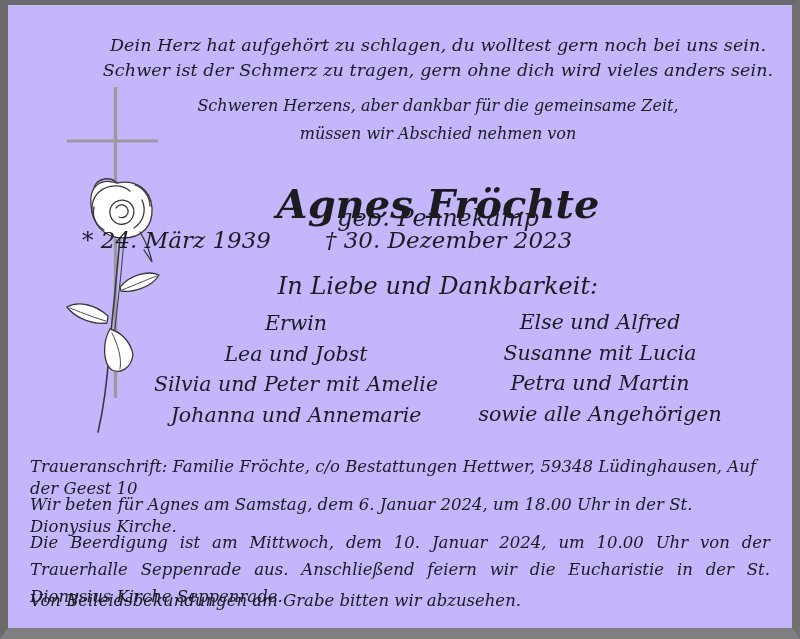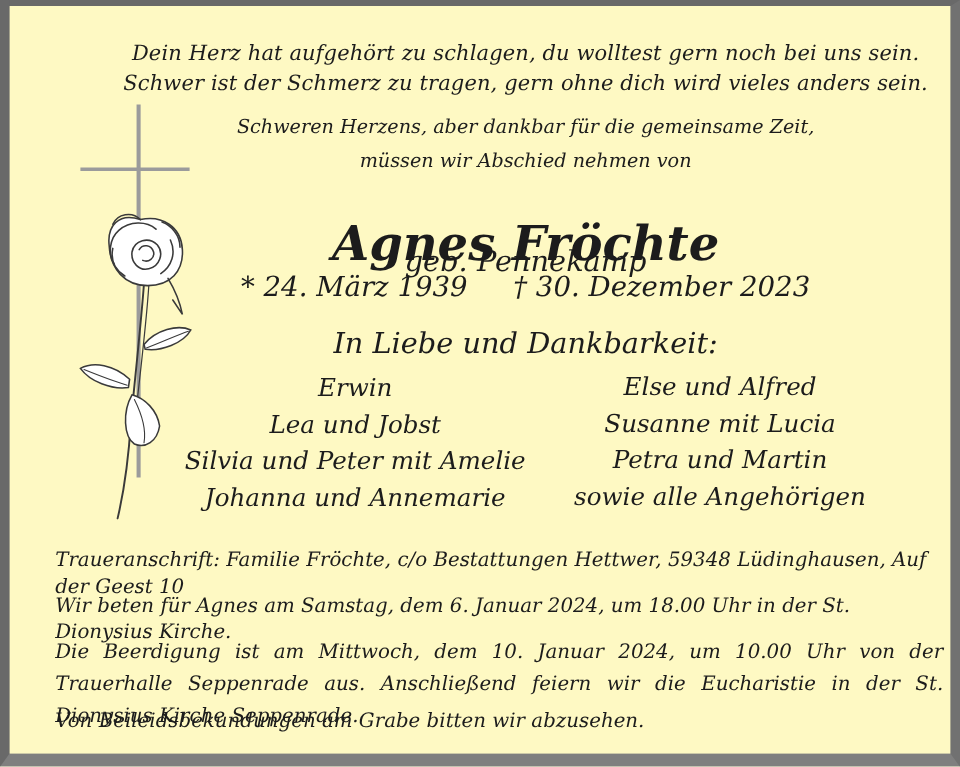--- a/index.html
+++ b/index.html
@@ -1,37 +1,37 @@
 <!DOCTYPE html>
 <html><head>
 <meta charset="utf-8">
 <style>
   html,body{margin:0;padding:0;background:#ffffff;}
   .page{
-    position:relative;width:800px;height:639px;background:#fef9c3;overflow:hidden;
+    position:relative;width:800px;height:639px;background:#c4b5fd;overflow:hidden;
     font-family:"DejaVu Serif","Liberation Serif",serif;font-style:italic;color:#1c1c1c;
   }
   .frame{
     position:absolute;inset:0;box-sizing:border-box;pointer-events:none;
     border-top:5px solid #696969;
     border-left:8px solid #696969;
     border-right:8px solid #717171;
     border-bottom:11px solid #7f7f7f;
   }
   .abs{position:absolute;}
   .centercol{left:82px;width:712px;text-align:center;}
   .epigraph{font-size:17.5px;line-height:24px;letter-spacing:.1px;}
   .intro{font-size:16px;line-height:27px;}
   .deceased-name{font-size:40px;font-weight:600;line-height:46px;margin-top:24px;}
   .maiden{font-size:24px;}
-  .dates{font-size:23px;display:flex;justify-content:center;gap:38px;}
+  .dates{font-size:23px;display:flex;gap:54px;}
   .dedication{font-size:24px;}
   .col{position:absolute;width:380px;text-align:center;font-size:20.5px;}
   .col div{height:30.5px;}
-  .bottomtext{left:30px;width:740px;font-size:16.5px;line-height:22px;text-align:left;margin-left:16px;}
+  .bottomtext{left:30px;width:740px;font-size:16.5px;line-height:22px;text-align:left;}
   .justify{text-align:justify;line-height:27px;}
   svg.illu{position:absolute;left:40px;top:80px;}
 </style>
 </head>
 <body>
 
 <div class="page">
 
   <div class="frame"></div>
 

